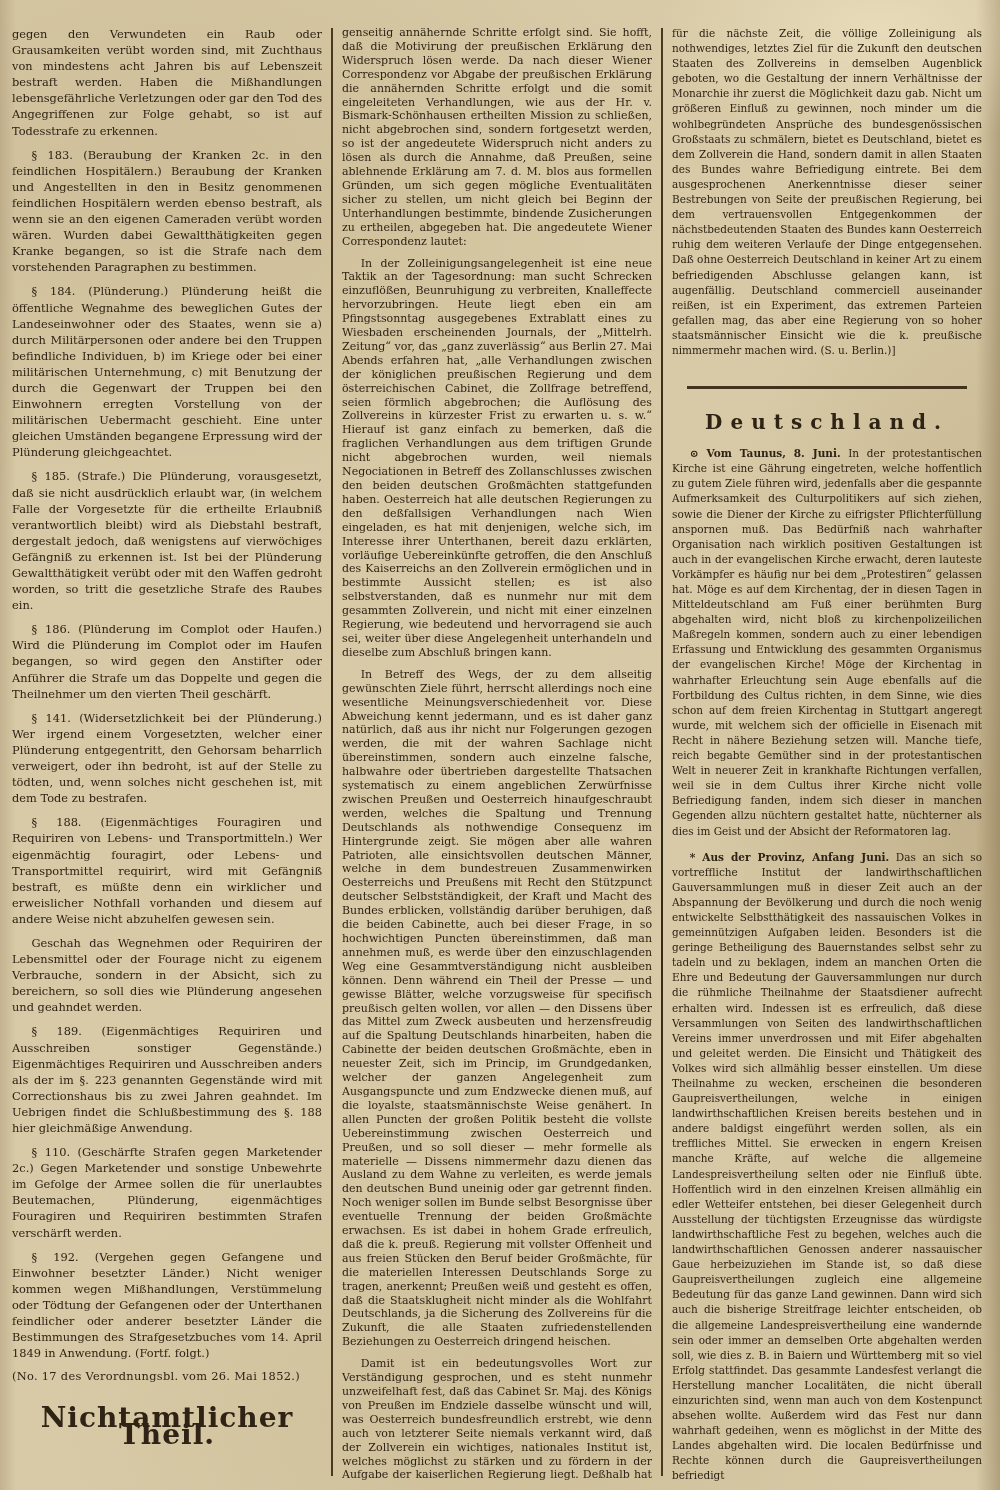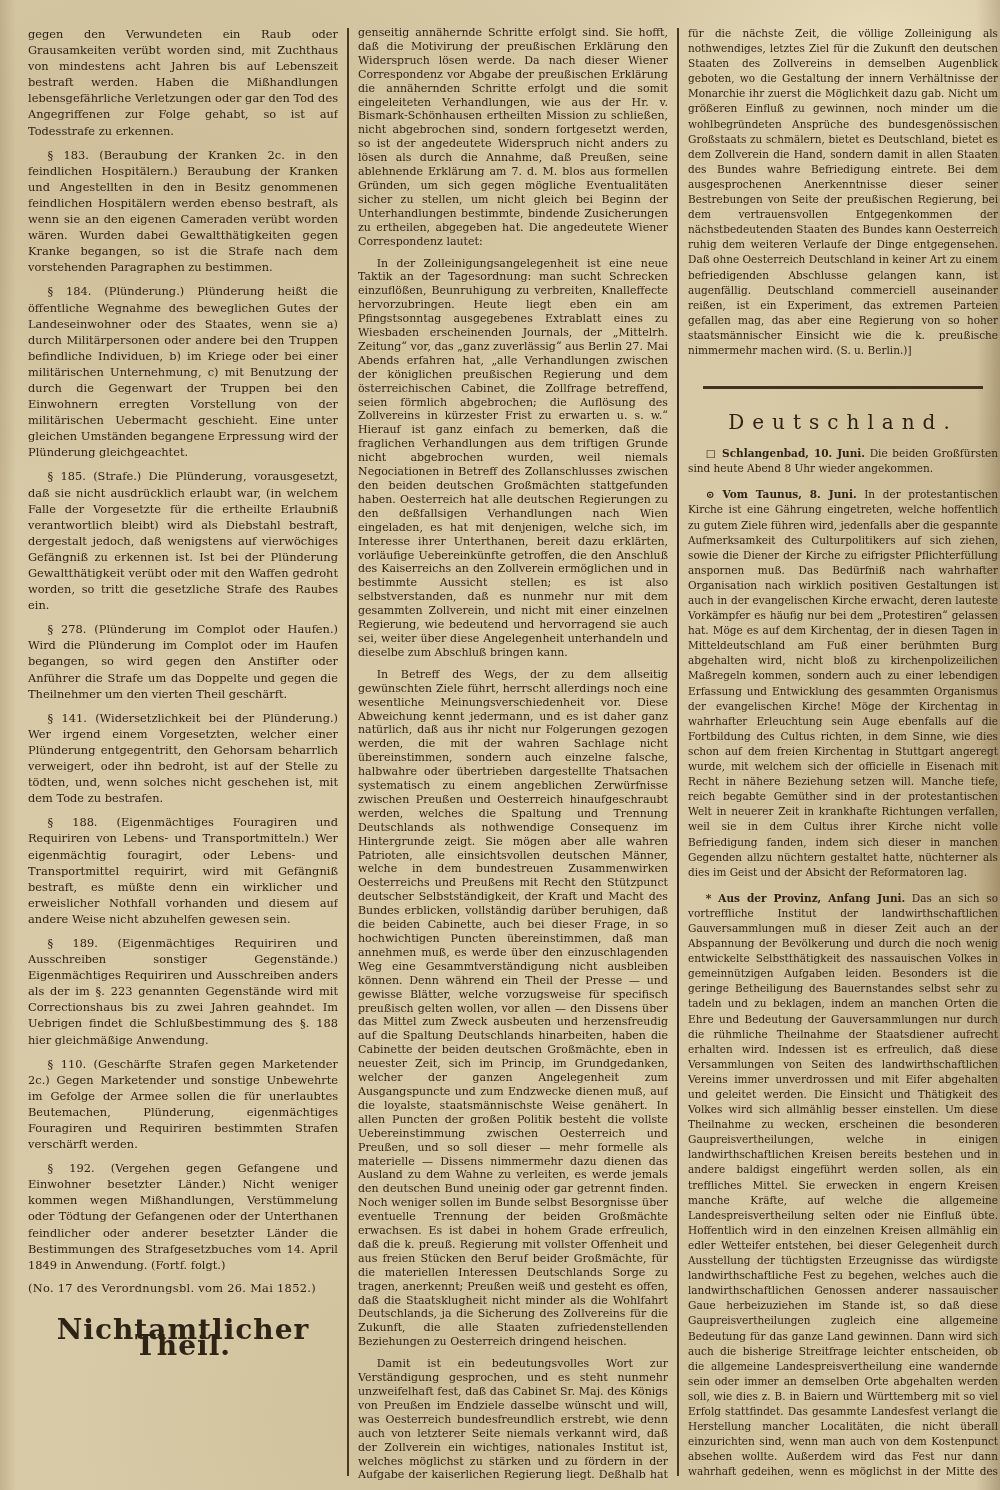--- a/index.html
+++ b/index.html
@@ -9,66 +9,66 @@
     color:#2e2315;
     background:
       radial-gradient(ellipse 320px 170px at 88% 2%, rgba(243,233,203,0.55), transparent 70%),
       radial-gradient(ellipse 420px 900px at 101% 55%, rgba(128,103,62,0.28), transparent 75%),
       radial-gradient(ellipse 700px 500px at 18% 12%, rgba(146,121,80,0.15), transparent 70%),
       radial-gradient(ellipse 600px 400px at 50% 95%, rgba(136,110,70,0.12), transparent 75%),
       linear-gradient(to right, rgba(118,93,58,0.22), transparent 16px),
       linear-gradient(to left, rgba(100,78,45,0.34), transparent 24px),
       #d8caa6;
   }
-  .page { display:flex; gap:9px; padding:26px 8px 0 28px; height:1456px; }
+  .page { display:flex; gap:9px; padding:26px 8px 0 12px; height:1456px; }
   .col { flex:0 0 310px; width:310px; height:100%; overflow:hidden; text-align:justify; }
   .col1 { font-size:11.4px; line-height:16.1px; }
   .col2 { font-size:11px; line-height:13.9px; }
   .col3 { font-size:10.5px; line-height:15.1px; }
   .col-rule { flex:0 0 2px; background:linear-gradient(#4a3822,#2f2414,#4a3822); height:1448px; margin-top:2px; }
 
   p { margin:0; }
   .p      { text-indent:1.7em;margin-top:8px; }
   .p0     { text-indent:0; }
   .entry  { text-indent:1.7em; margin-top:11px; }
   .entry b, .p b { font-weight:bold; }
   .source { text-indent:0; margin-top:7px; letter-spacing:0.3px; }
 
   .heading-large  { font-size:28px; font-weight:bold; text-align:center; margin:26px 0 2px; letter-spacing:1px; }
-  .heading-spaced { font-size:20px; font-weight:normal; text-align:center; letter-spacing:8px; margin:0 0 16px; }
+  .heading-spaced { font-size:20px; font-weight:bold; text-align:center; letter-spacing:8px; margin:0 0 16px; }
   .hrule { background:#43321d; }
   .hrule.wide  { width:280px; height:3px; margin:28px auto 26px; }
 </style>
 </head>
 <body>
 
 <div class="page">
   <div class="col col1">
       <p class="p0"><span>gegen den Verwundeten ein Raub oder Grausamkeiten verübt worden sind, mit Zuchthaus von mindestens acht Jahren bis auf Lebenszeit bestraft werden. Haben die Mißhandlungen lebensgefährliche Verletzungen oder gar den Tod des Angegriffenen zur Folge gehabt, so ist auf Todesstrafe zu erkennen.</span></p>
       <p class="p"><span>§ 183. (Beraubung der Kranken 2c. in den feindlichen Hospitälern.) Beraubung der Kranken und Angestellten in den in Besitz genommenen feindlichen Hospitälern werden ebenso bestraft, als wenn sie an den eigenen Cameraden verübt worden wären. Wurden dabei Gewaltthätigkeiten gegen Kranke begangen, so ist die Strafe nach dem vorstehenden Paragraphen zu bestimmen.</span></p>
       <p class="p"><span>§ 184. (Plünderung.) Plünderung heißt die öffentliche Wegnahme des beweglichen Gutes der Landeseinwohner oder des Staates, wenn sie a) durch Militärpersonen oder andere bei den Truppen befindliche Individuen, b) im Kriege oder bei einer militärischen Unternehmung, c) mit Benutzung der durch die Gegenwart der Truppen bei den Einwohnern erregten Vorstellung von der militärischen Uebermacht geschieht. Eine unter gleichen Umständen begangene Erpressung wird der Plünderung gleichgeachtet.</span></p>
       <p class="p"><span>§ 185. (Strafe.) Die Plünderung, vorausgesetzt, daß sie nicht ausdrücklich erlaubt war, (in welchem Falle der Vorgesetzte für die ertheilte Erlaubniß verantwortlich bleibt) wird als Diebstahl bestraft, dergestalt jedoch, daß wenigstens auf vierwöchiges Gefängniß zu erkennen ist. Ist bei der Plünderung Gewaltthätigkeit verübt oder mit den Waffen gedroht worden, so tritt die gesetzliche Strafe des Raubes ein.</span></p>
-      <p class="p"><span>§ 278. (Plünderung im Complot oder Haufen.) Wird die Plünderung im Complot oder im Haufen begangen, so wird gegen den Anstifter oder Anführer die Strafe um das Doppelte und gegen die Theilnehmer um den vierten Theil geschärft.</span></p>
+      <p class="p"><span>§ 186. (Plünderung im Complot oder Haufen.) Wird die Plünderung im Complot oder im Haufen begangen, so wird gegen den Anstifter oder Anführer die Strafe um das Doppelte und gegen die Theilnehmer um den vierten Theil geschärft.</span></p>
       <p class="p"><span>§ 141. (Widersetzlichkeit bei der Plünderung.) Wer irgend einem Vorgesetzten, welcher einer Plünderung entgegentritt, den Gehorsam beharrlich verweigert, oder ihn bedroht, ist auf der Stelle zu tödten, und, wenn solches nicht geschehen ist, mit dem Tode zu bestrafen.</span></p>
       <p class="p"><span>§ 188. (Eigenmächtiges Fouragiren und Requiriren von Lebens- und Transportmitteln.) Wer eigenmächtig fouragirt, oder Lebens- und Transportmittel requirirt, wird mit Gefängniß bestraft, es müßte denn ein wirklicher und erweislicher Nothfall vorhanden und diesem auf andere Weise nicht abzuhelfen gewesen sein.</span></p>
+      <p class="p"><span>Geschah das Wegnehmen oder Requiriren der Lebensmittel oder der Fourage nicht zu eigenem Verbrauche, sondern in der Absicht, sich zu bereichern, so soll dies wie Plünderung angesehen und geahndet werden.</span></p>
       <p class="p"><span>§ 189. (Eigenmächtiges Requiriren und Ausschreiben sonstiger Gegenstände.) Eigenmächtiges Requiriren und Ausschreiben anders als der im §. 223 genannten Gegenstände wird mit Correctionshaus bis zu zwei Jahren geahndet. Im Uebrigen findet die Schlußbestimmung des §. 188 hier gleichmäßige Anwendung.</span></p>
       <p class="p"><span>§ 110. (Geschärfte Strafen gegen Marketender 2c.) Gegen Marketender und sonstige Unbewehrte im Gefolge der Armee sollen die für unerlaubtes Beutemachen, Plünderung, eigenmächtiges Fouragiren und Requiriren bestimmten Strafen verschärft werden.</span></p>
       <p class="p"><span>§ 192. (Vergehen gegen Gefangene und Einwohner besetzter Länder.) Nicht weniger kommen wegen Mißhandlungen, Verstümmelung oder Tödtung der Gefangenen oder der Unterthanen feindlicher oder anderer besetzter Länder die Bestimmungen des Strafgesetzbuches vom 14. April 1849 in Anwendung. (Fortf. folgt.)</span></p>
       <p class="source"><span>(No. 17 des Verordnungsbl. vom 26. Mai 1852.)</span></p>
       <div class="heading-large">Nichtamtlicher Theil.</div>
     </div>
   <div class="col-rule"></div>
   <div class="col col2">
       <p class="p0"><span>genseitig annähernde Schritte erfolgt sind. Sie hofft, daß die Motivirung der preußischen Erklärung den Widerspruch lösen werde. Da nach dieser Wiener Correspondenz vor Abgabe der preußischen Erklärung die annähernden Schritte erfolgt und die somit eingeleiteten Verhandlungen, wie aus der Hr. v. Bismark-Schönhausen ertheilten Mission zu schließen, nicht abgebrochen sind, sondern fortgesetzt werden, so ist der angedeutete Widerspruch nicht anders zu lösen als durch die Annahme, daß Preußen, seine ablehnende Erklärung am 7. d. M. blos aus formellen Gründen, um sich gegen mögliche Eventualitäten sicher zu stellen, um nicht gleich bei Beginn der Unterhandlungen bestimmte, bindende Zusicherungen zu ertheilen, abgegeben hat. Die angedeutete Wiener Correspondenz lautet:</span></p>
       <p class="p"><span>In der Zolleinigungsangelegenheit ist eine neue Taktik an der Tagesordnung: man sucht Schrecken einzuflößen, Beunruhigung zu verbreiten, Knalleffecte hervorzubringen. Heute liegt eben ein am Pfingstsonntag ausgegebenes Extrablatt eines zu Wiesbaden erscheinenden Journals, der „Mittelrh. Zeitung“ vor, das „ganz zuverlässig“ aus Berlin 27. Mai Abends erfahren hat, „alle Verhandlungen zwischen der königlichen preußischen Regierung und dem österreichischen Cabinet, die Zollfrage betreffend, seien förmlich abgebrochen; die Auflösung des Zollvereins in kürzester Frist zu erwarten u. s. w.“ Hierauf ist ganz einfach zu bemerken, daß die fraglichen Verhandlungen aus dem triftigen Grunde nicht abgebrochen wurden, weil niemals Negociationen in Betreff des Zollanschlusses zwischen den beiden deutschen Großmächten stattgefunden haben. Oesterreich hat alle deutschen Regierungen zu den deßfallsigen Verhandlungen nach Wien eingeladen, es hat mit denjenigen, welche sich, im Interesse ihrer Unterthanen, bereit dazu erklärten, vorläufige Uebereinkünfte getroffen, die den Anschluß des Kaiserreichs an den Zollverein ermöglichen und in bestimmte Aussicht stellen; es ist also selbstverstanden, daß es nunmehr nur mit dem gesammten Zollverein, und nicht mit einer einzelnen Regierung, wie bedeutend und hervorragend sie auch sei, weiter über diese Angelegenheit unterhandeln und dieselbe zum Abschluß bringen kann.</span></p>
       <p class="p"><span>In Betreff des Wegs, der zu dem allseitig gewünschten Ziele führt, herrscht allerdings noch eine wesentliche Meinungsverschiedenheit vor. Diese Abweichung kennt jedermann, und es ist daher ganz natürlich, daß aus ihr nicht nur Folgerungen gezogen werden, die mit der wahren Sachlage nicht übereinstimmen, sondern auch einzelne falsche, halbwahre oder übertrieben dargestellte Thatsachen systematisch zu einem angeblichen Zerwürfnisse zwischen Preußen und Oesterreich hinaufgeschraubt werden, welches die Spaltung und Trennung Deutschlands als nothwendige Consequenz im Hintergrunde zeigt. Sie mögen aber alle wahren Patrioten, alle einsichtsvollen deutschen Männer, welche in dem bundestreuen Zusammenwirken Oesterreichs und Preußens mit Recht den Stützpunct deutscher Selbstständigkeit, der Kraft und Macht des Bundes erblicken, vollständig darüber beruhigen, daß die beiden Cabinette, auch bei dieser Frage, in so hochwichtigen Puncten übereinstimmen, daß man annehmen muß, es werde über den einzuschlagenden Weg eine Gesammtverständigung nicht ausbleiben können. Denn während ein Theil der Presse — und gewisse Blätter, welche vorzugsweise für specifisch preußisch gelten wollen, vor allen — den Dissens über das Mittel zum Zweck ausbeuten und herzensfreudig auf die Spaltung Deutschlands hinarbeiten, haben die Cabinette der beiden deutschen Großmächte, eben in neuester Zeit, sich im Princip, im Grundgedanken, welcher der ganzen Angelegenheit zum Ausgangspuncte und zum Endzwecke dienen muß, auf die loyalste, staatsmännischste Weise genähert. In allen Puncten der großen Politik besteht die vollste Uebereinstimmung zwischen Oesterreich und Preußen, und so soll dieser — mehr formelle als materielle — Dissens nimmermehr dazu dienen das Ausland zu dem Wahne zu verleiten, es werde jemals den deutschen Bund uneinig oder gar getrennt finden. Noch weniger sollen im Bunde selbst Besorgnisse über eventuelle Trennung der beiden Großmächte erwachsen. Es ist dabei in hohem Grade erfreulich, daß die k. preuß. Regierung mit vollster Offenheit und aus freien Stücken den Beruf beider Großmächte, für die materiellen Interessen Deutschlands Sorge zu tragen, anerkennt; Preußen weiß und gesteht es offen, daß die Staatsklugheit nicht minder als die Wohlfahrt Deutschlands, ja die Sicherung des Zollvereins für die Zukunft, die alle Staaten zufriedenstellenden Beziehungen zu Oesterreich dringend heischen.</span></p>
       <p class="p"><span>Damit ist ein bedeutungsvolles Wort zur Verständigung gesprochen, und es steht nunmehr unzweifelhaft fest, daß das Cabinet Sr. Maj. des Königs von Preußen im Endziele dasselbe wünscht und will, was Oesterreich bundesfreundlich erstrebt, wie denn auch von letzterer Seite niemals verkannt wird, daß der Zollverein ein wichtiges, nationales Institut ist, welches möglichst zu stärken und zu fördern in der Aufgabe der kaiserlichen Regierung liegt. Deßhalb hat dieselbe mit Anerbietung von beträchtlichen Opfern den Zoll- und Handelsvertrag</span></p>
     </div>
   <div class="col-rule"></div>
   <div class="col col3">
       <p class="p0"><span>für die nächste Zeit, die völlige Zolleinigung als nothwendiges, letztes Ziel für die Zukunft den deutschen Staaten des Zollvereins in demselben Augenblick geboten, wo die Gestaltung der innern Verhältnisse der Monarchie ihr zuerst die Möglichkeit dazu gab. Nicht um größeren Einfluß zu gewinnen, noch minder um die wohlbegründeten Ansprüche des bundesgenössischen Großstaats zu schmälern, bietet es Deutschland, bietet es dem Zollverein die Hand, sondern damit in allen Staaten des Bundes wahre Befriedigung eintrete. Bei dem ausgesprochenen Anerkenntnisse dieser seiner Bestrebungen von Seite der preußischen Regierung, bei dem vertrauensvollen Entgegenkommen der nächstbedeutenden Staaten des Bundes kann Oesterreich ruhig dem weiteren Verlaufe der Dinge entgegensehen. Daß ohne Oesterreich Deutschland in keiner Art zu einem befriedigenden Abschlusse gelangen kann, ist augenfällig. Deutschland commerciell auseinander reißen, ist ein Experiment, das extremen Parteien gefallen mag, das aber eine Regierung von so hoher staatsmännischer Einsicht wie die k. preußische nimmermehr machen wird. (S. u. Berlin.)]</span></p>
       <div class="hrule wide"></div>
       <div class="heading-spaced">Deutschland.</div>
-      <p class="entry"><b>□ Schlangenbad, 10. Juni.</b> <span>Die beiden Großfürsten sind heute Abend 8 Uhr wieder angekommen.</span></p>
       <p class="entry"><b>⊙ Vom Taunus, 8. Juni.</b> <span>In der protestantischen Kirche ist eine Gährung eingetreten, welche hoffentlich zu gutem Ziele führen wird, jedenfalls aber die gespannte Aufmerksamkeit des Culturpolitikers auf sich ziehen, sowie die Diener der Kirche zu eifrigster Pflichterfüllung anspornen muß. Das Bedürfniß nach wahrhafter Organisation nach wirklich positiven Gestaltungen ist auch in der evangelischen Kirche erwacht, deren lauteste Vorkämpfer es häufig nur bei dem „Protestiren“ gelassen hat. Möge es auf dem Kirchentag, der in diesen Tagen in Mitteldeutschland am Fuß einer berühmten Burg abgehalten wird, nicht bloß zu kirchenpolizeilichen Maßregeln kommen, sondern auch zu einer lebendigen Erfassung und Entwicklung des gesammten Organismus der evangelischen Kirche! Möge der Kirchentag in wahrhafter Erleuchtung sein Auge ebenfalls auf die Fortbildung des Cultus richten, in dem Sinne, wie dies schon auf dem freien Kirchentag in Stuttgart angeregt wurde, mit welchem sich der officielle in Eisenach mit Recht in nähere Beziehung setzen will. Manche tiefe, reich begabte Gemüther sind in der protestantischen Welt in neuerer Zeit in krankhafte Richtungen verfallen, weil sie in dem Cultus ihrer Kirche nicht volle Befriedigung fanden, indem sich dieser in manchen Gegenden allzu nüchtern gestaltet hatte, nüchterner als dies im Geist und der Absicht der Reformatoren lag.</span></p>
       <p class="entry"><b>* Aus der Provinz, Anfang Juni.</b> <span>Das an sich so vortreffliche Institut der landwirthschaftlichen Gauversammlungen muß in dieser Zeit auch an der Abspannung der Bevölkerung und durch die noch wenig entwickelte Selbstthätigkeit des nassauischen Volkes in gemeinnützigen Aufgaben leiden. Besonders ist die geringe Betheiligung des Bauernstandes selbst sehr zu tadeln und zu beklagen, indem an manchen Orten die Ehre und Bedeutung der Gauversammlungen nur durch die rühmliche Theilnahme der Staatsdiener aufrecht erhalten wird. Indessen ist es erfreulich, daß diese Versammlungen von Seiten des landwirthschaftlichen Vereins immer unverdrossen und mit Eifer abgehalten und geleitet werden. Die Einsicht und Thätigkeit des Volkes wird sich allmählig besser einstellen. Um diese Theilnahme zu wecken, erscheinen die besonderen Gaupreisvertheilungen, welche in einigen landwirthschaftlichen Kreisen bereits bestehen und in andere baldigst eingeführt werden sollen, als ein treffliches Mittel. Sie erwecken in engern Kreisen manche Kräfte, auf welche die allgemeine Landespreisvertheilung selten oder nie Einfluß übte. Hoffentlich wird in den einzelnen Kreisen allmählig ein edler Wetteifer entstehen, bei dieser Gelegenheit durch Ausstellung der tüchtigsten Erzeugnisse das würdigste landwirthschaftliche Fest zu begehen, welches auch die landwirthschaftlichen Genossen anderer nassauischer Gaue herbeizuziehen im Stande ist, so daß diese Gaupreisvertheilungen zugleich eine allgemeine Bedeutung für das ganze Land gewinnen. Dann wird sich auch die bisherige Streitfrage leichter entscheiden, ob die allgemeine Landespreisvertheilung eine wandernde sein oder immer an demselben Orte abgehalten werden soll, wie dies z. B. in Baiern und Württemberg mit so viel Erfolg stattfindet. Das gesammte Landesfest verlangt die Herstellung mancher Localitäten, die nicht überall einzurichten sind, wenn man auch von dem Kostenpunct absehen wollte. Außerdem wird das Fest nur dann wahrhaft gedeihen, wenn es möglichst in der Mitte des Landes abgehalten wird. Die localen Bedürfnisse und Rechte können durch die Gaupreisvertheilungen befriedigt</span></p>
     </div>
 </div>
 
 </body></html>

